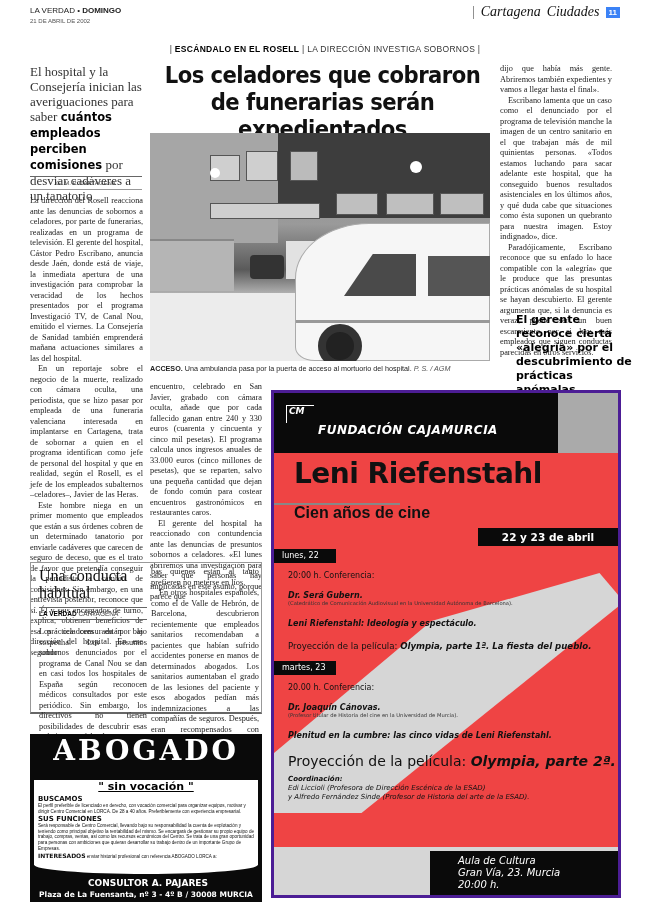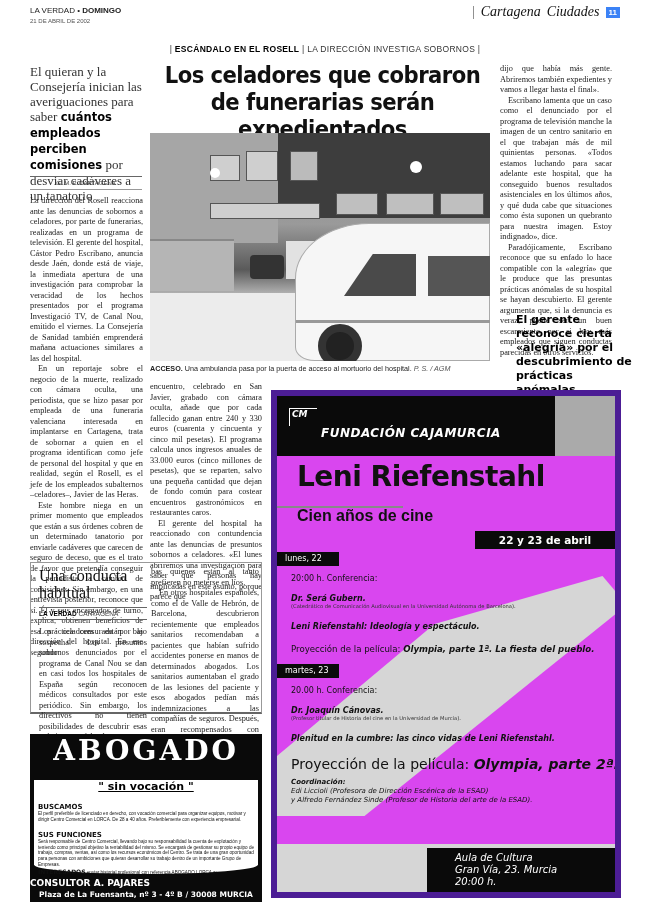--- a/index.html
+++ b/index.html
@@ -33,24 +33,24 @@
 .side-by b{color:#000}
 .side-c1{left:8px;top:64px;width:108px}
 .side-c2{left:120px;top:4px;width:108px}
 .ad1{left:30px;top:734px;width:232px;height:168px;background:#0a0a0a;overflow:hidden}
 .ad1-white{position:absolute;left:4px;top:46px;width:224px;height:94px;background:#fff;border-radius:0 0 60% 60%/0 0 12% 12%}
 .ad1-t1{position:absolute;left:0;width:232px;top:2px;text-align:center;font-family:"DejaVu Serif",serif;font-weight:900;font-size:28px;letter-spacing:3px;color:#fff;line-height:30px}
 .ad1-t2{position:absolute;left:0;width:232px;top:31px;text-align:center;font-family:"DejaVu Sans",sans-serif;font-weight:bold;font-size:11px;color:#fff}
 .ad1-t3{position:absolute;left:0;width:232px;top:46px;text-align:center;font-family:"DejaVu Sans",sans-serif;font-weight:bold;font-size:11px;color:#000}
 .ad1-t3 span{text-decoration:underline}
 .ad1-body{position:absolute;left:8px;top:60px;width:218px;font-family:"Liberation Sans",sans-serif;font-size:4.6px;line-height:5.6px;color:#111}
-.ad1-body h4{font-family:"DejaVu Sans",sans-serif;font-size:7px;font-weight:bold;margin-top:9px;line-height:8px}
-.ad1-foot1{position:absolute;left:0;width:236px;top:144px;font-family:"DejaVu Sans",sans-serif;font-weight:bold;font-size:9px;color:#fff}
+.ad1-body h4{font-family:"DejaVu Sans",sans-serif;font-size:7px;font-weight:bold;margin-top:1px;line-height:8px}
+.ad1-foot1{position:absolute;left:0;width:236px;top:144px;text-align:center;font-family:"DejaVu Sans",sans-serif;font-weight:bold;font-size:9px;color:#fff}
 .ad1-foot2{position:absolute;left:0;width:232px;top:156px;text-align:center;font-family:"DejaVu Sans",sans-serif;font-weight:bold;font-size:7.5px;color:#fff}
-.ad2{left:271px;top:390px;width:350px;height:508px;border:6px solid #4c1d95;overflow:hidden;background:#d946ef}
+.ad2{left:271px;top:390px;width:350px;height:508px;border:3px solid #4c1d95;overflow:hidden;background:#ef4444}
 .ad2-top{position:absolute;left:0;top:0;width:350px;height:60px;background:#0a0a0a}
 .ad2-grey{position:absolute;right:0;top:0;width:60px;height:60px;background:#aaa}
 .cm-logo{position:absolute;left:12px;top:12px;width:28px;height:18px;border:1px solid #fff;border-right:none;border-bottom:none;color:#fff;font-family:"DejaVu Sans",sans-serif;font-weight:bold;font-style:italic;font-size:9px;padding-left:2px}
 .ad2-found{position:absolute;left:44px;top:30px;color:#fff;font-family:"DejaVu Sans",sans-serif;font-weight:bold;font-style:italic;font-size:12px;letter-spacing:.5px}
 .ad2-leni{position:absolute;left:20px;top:64px;font-family:"DejaVu Sans",sans-serif;font-weight:bold;font-size:28px;letter-spacing:-.5px}
 .ad2-line{position:absolute;left:0;top:110px;width:126px;height:2px;background:#888}
 .ad2-cien{position:absolute;left:20px;top:111px;font-family:Liberation Sans, sans-serif;font-weight:bold;font-size:16px}
 .ad2-dates{position:absolute;right:0;top:135px;width:140px;height:18px;background:#0a0a0a;color:#fff;font-family:"DejaVu Sans",sans-serif;font-weight:bold;font-size:10.5px;text-align:center;line-height:18px}
 .ad2-wedge{position:absolute;left:0;top:180px;width:350px;height:240px;background:#d6d6d6;clip-path:polygon(0 75%,0 100%,25% 100%,100% 12%,93% 0,45% 20%)}
 .daytag{position:absolute;left:0;height:14px;background:#0a0a0a;color:#fff;font-family:"DejaVu Sans",sans-serif;font-size:8px;padding:0 8px;line-height:14px}
@@ -75,21 +75,21 @@
   <span class="pagebox">11</span>
 </div>
 
 <div class="abs kicker">
   | <b>ESCÁNDALO EN EL ROSELL</b> | <span>LA DIRECCIÓN INVESTIGA SOBORNOS</span> |
 </div>
 
 <div class="abs headline">Los celadores que cobraron de funerarias serán expedientados</div>
 
 <div class="abs lede">
-  <span>El quieran y la Consejería inician las averiguaciones para saber</span>
+  <span>El hospital y la Consejería inician las averiguaciones para saber</span>
   <b>cuántos empleados perciben comisiones</b>
   <span>por desviar cadáveres a un tanatorio</span>
 </div>
 <div class="abs byline">G. M. P. CARTAGENA</div>
 
 <div class="abs body col1">
   <p>La dirección del Rosell reacciona ante las denuncias de sobornos a celadores, por parte de funerarias, realizadas en un programa de televisión. El gerente del hospital, Cástor Pedro Escribano, anuncia desde Jaén, donde está de viaje, la inmediata apertura de una investigación para comprobar la veracidad de los hechos presentados por el programa Investigació TV, de Canal Nou, emitido el viernes. La Consejería de Sanidad también emprenderá mañana actuaciones similares a las del hospital.</p>
   <p>En un reportaje sobre el negocio de la muerte, realizado con cámara oculta, una periodista, que se hizo pasar por empleada de una funeraria valenciana interesada en implantarse en Cartagena, trata de sobornar a quien en el programa identifican como jefe de personal del hospital y que en realidad, según el Rosell, es el jefe de los empleados subalternos –celadores–, Javier de las Heras.</p>
   <p>Este hombre niega en un primer momento que empleados que están a sus órdenes cobren de un determinado tanatorio por enviarle cadáveres que carecen de seguro de deceso, que es el trato de favor que pretendía conseguir la periodista a cambio de comisiones. Sin embargo, en una entrevista posterior, reconoce que sí. Él y seis encargados de turno, explica, obtienen beneficios de esa práctica censurada por la dirección del hospital. En ese segundo</p>
 </div>

